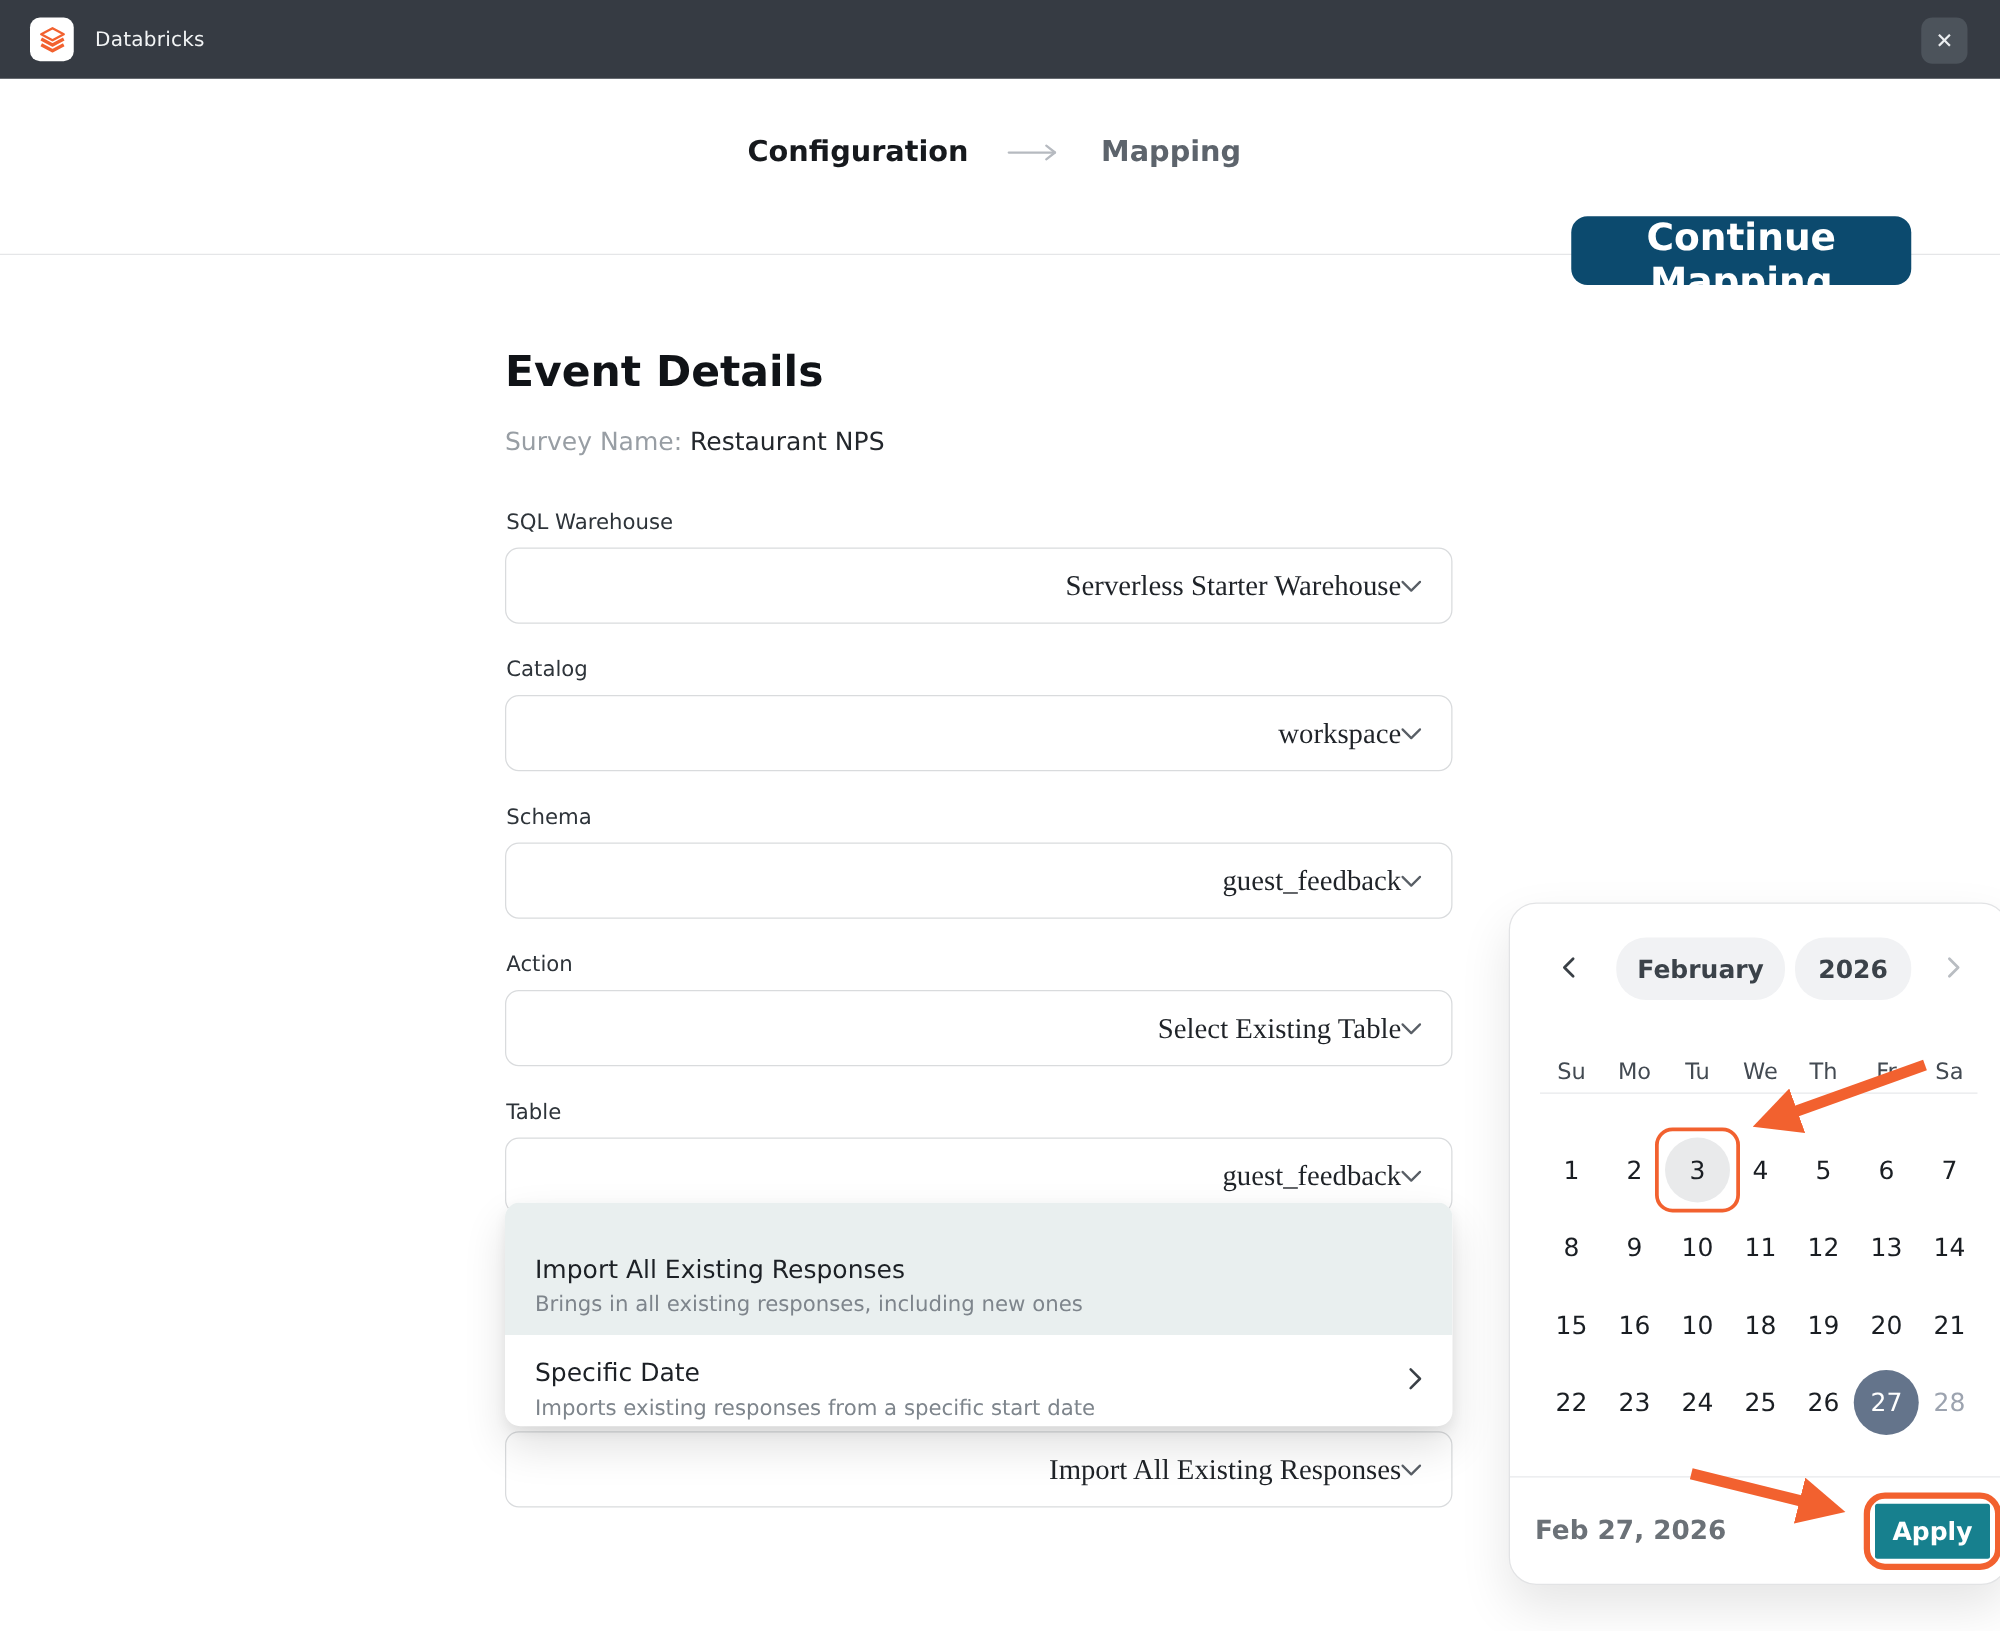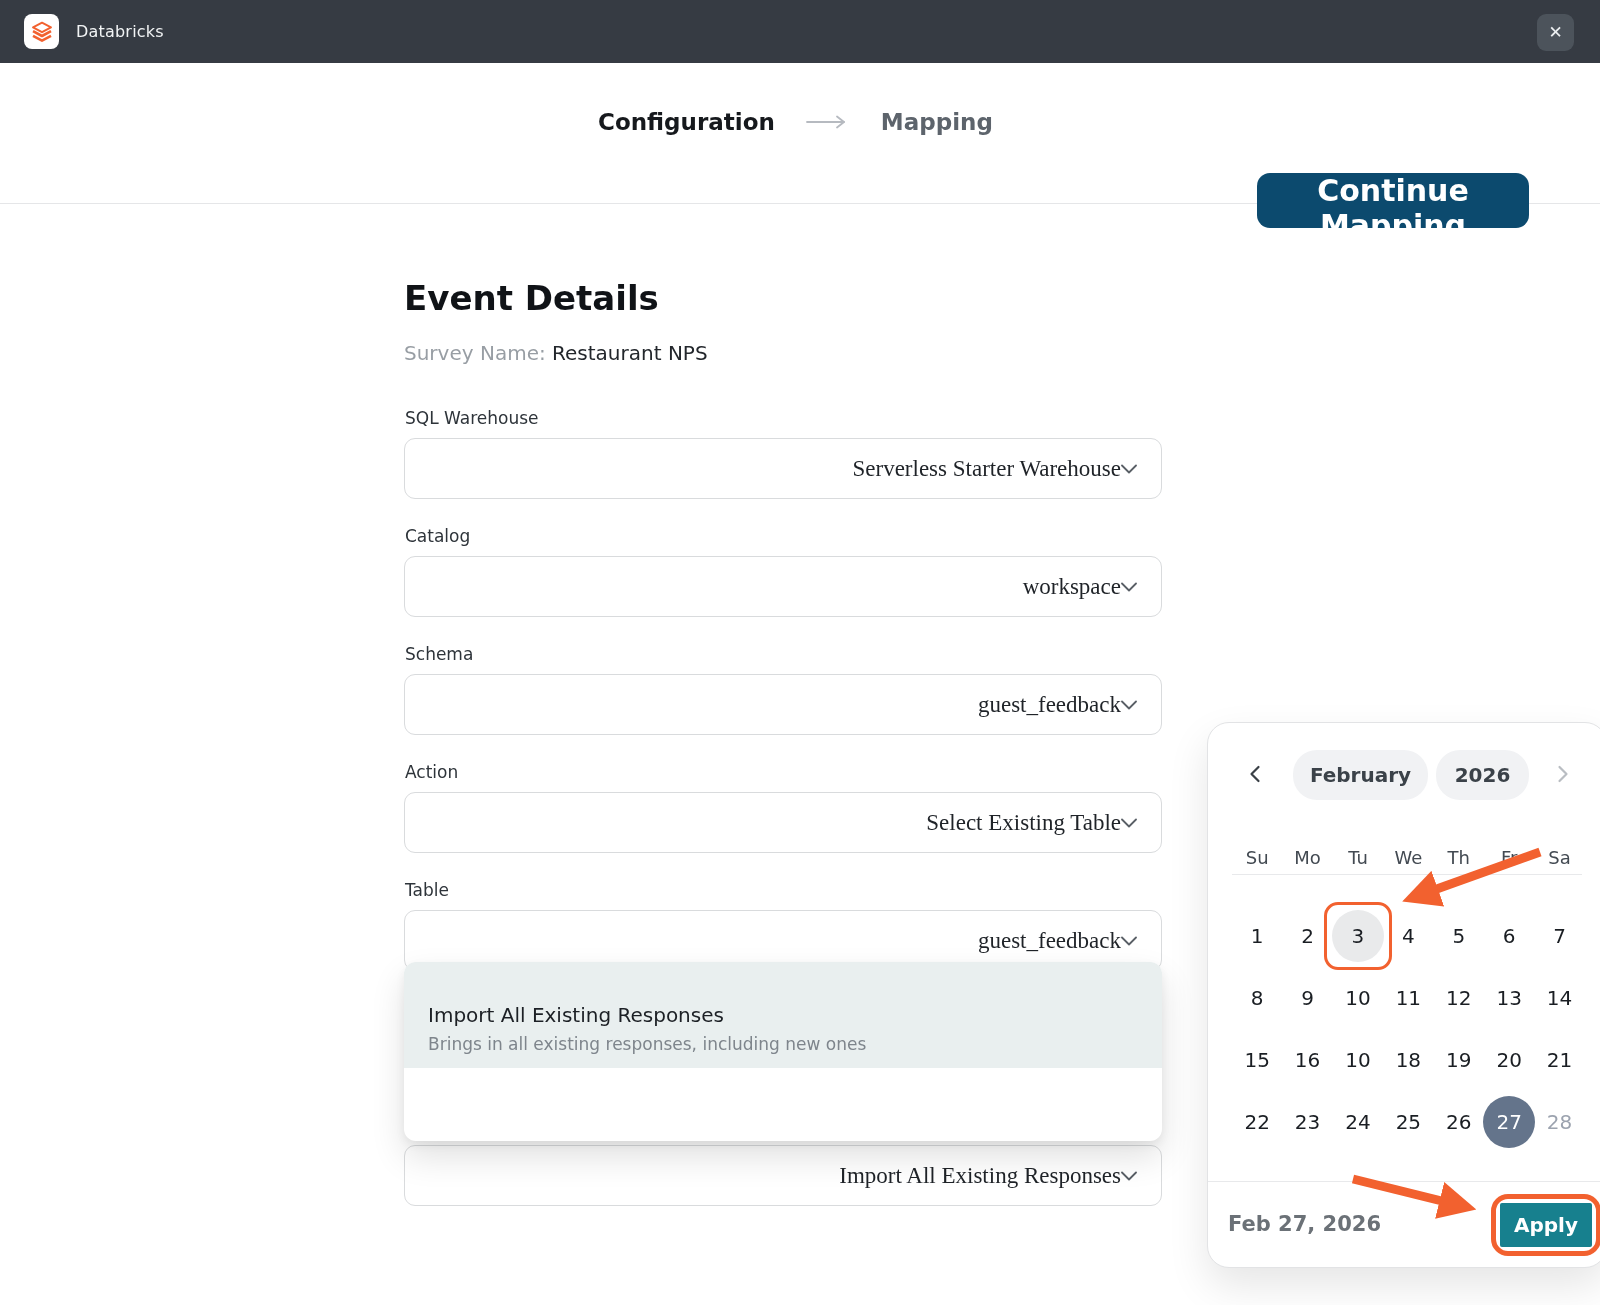--- a/index.html
+++ b/index.html
@@ -181,20 +181,29 @@
         <path d="M1 1.5 L8 8.5 L15 1.5" fill="none" stroke="#595F66" stroke-width="1.8" stroke-linecap="round" stroke-linejoin="round"></path>
       </svg>
   </span>
 </div>
 
 <div class="import-menu">
   <button class="menu-item highlighted">
     <div class="menu-title">Import All Existing Responses</div>
     <div class="menu-desc">Brings in all existing responses, including new ones</div>
   </button>
+  <button class="menu-item plain">
+    <div class="menu-title">Specific Date</div>
+    <div class="menu-desc">Imports existing responses from a specific start date</div>
+    <span class="submenu-chev">
+      <svg width="12" height="20" viewBox="0 0 12 20">
+          <path d="M2.5 2.5 L10 10 L2.5 17.5" fill="none" stroke="#3A4046" stroke-width="2" stroke-linecap="round" stroke-linejoin="round"></path>
+        </svg>
+    </span>
+  </button>
 </div>
 
 <div class="select-box" style="top:1145px">
   <span class="select-value">Import All Existing Responses</span>
   <span class="chev">
     <svg width="16" height="10" viewBox="0 0 16 10">
         <path d="M1 1.5 L8 8.5 L15 1.5" fill="none" stroke="#595F66" stroke-width="1.8" stroke-linecap="round" stroke-linejoin="round"></path>
       </svg>
   </span>
 </div>

